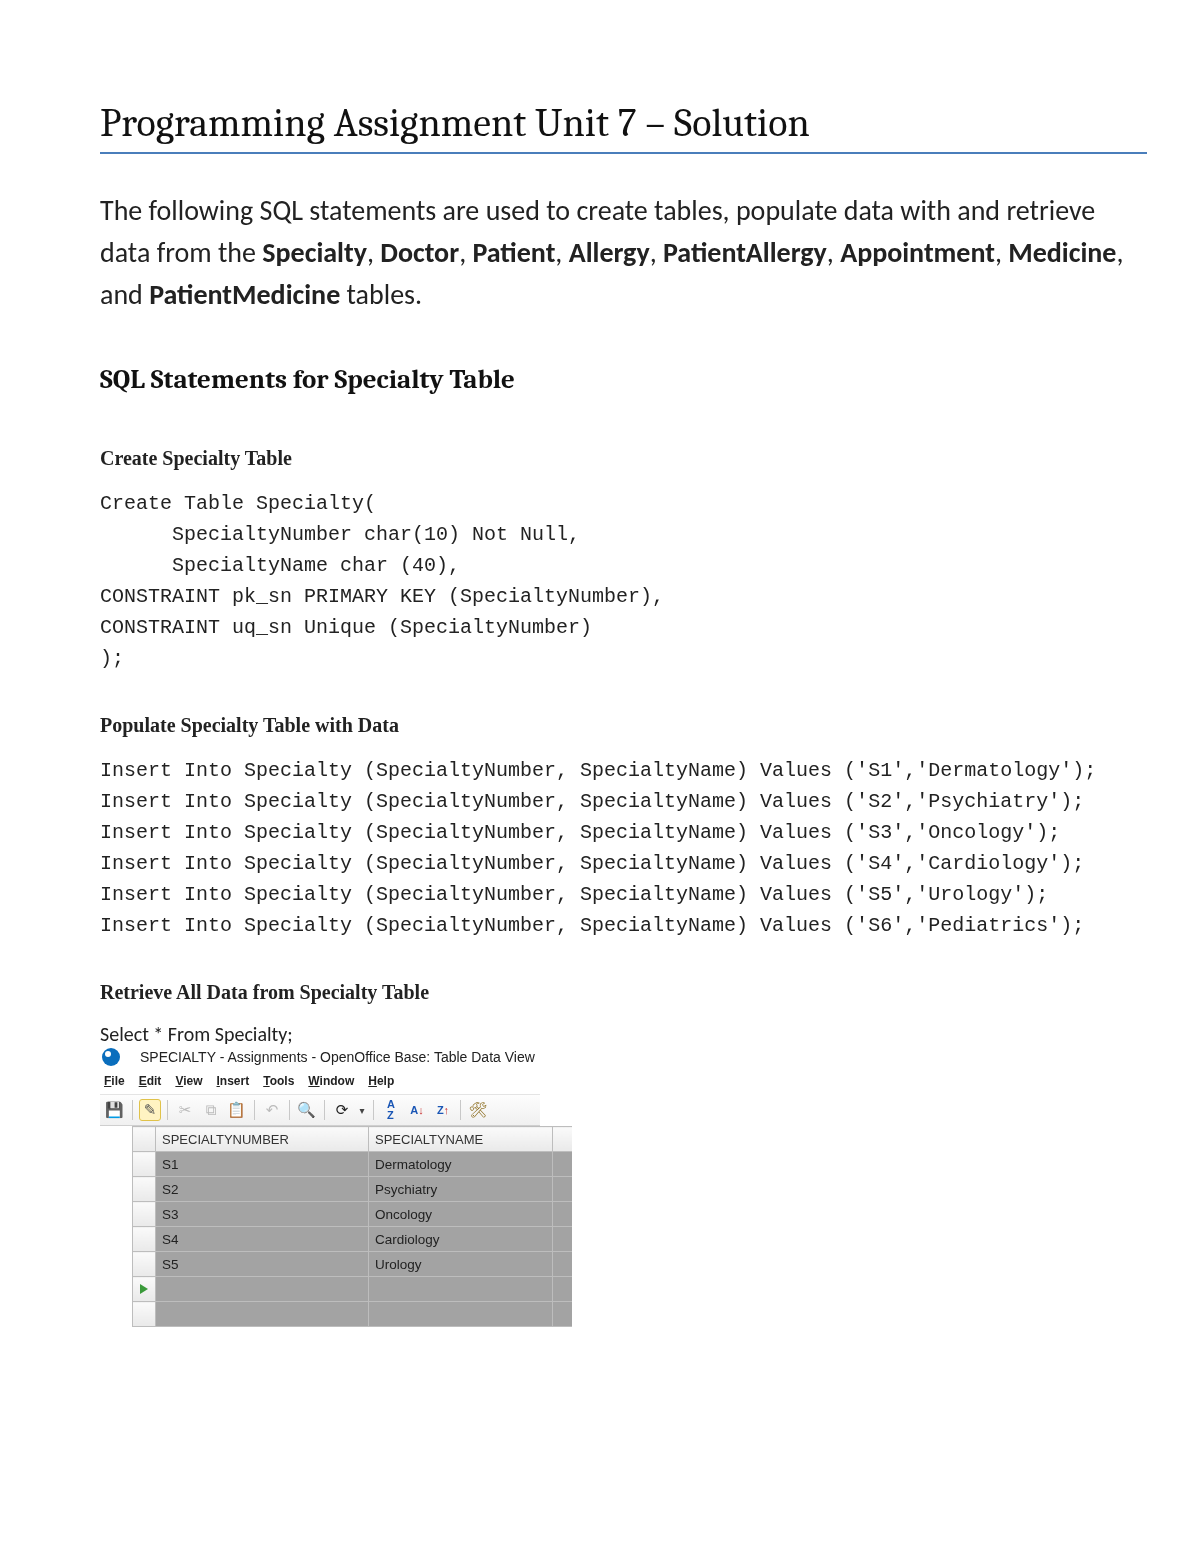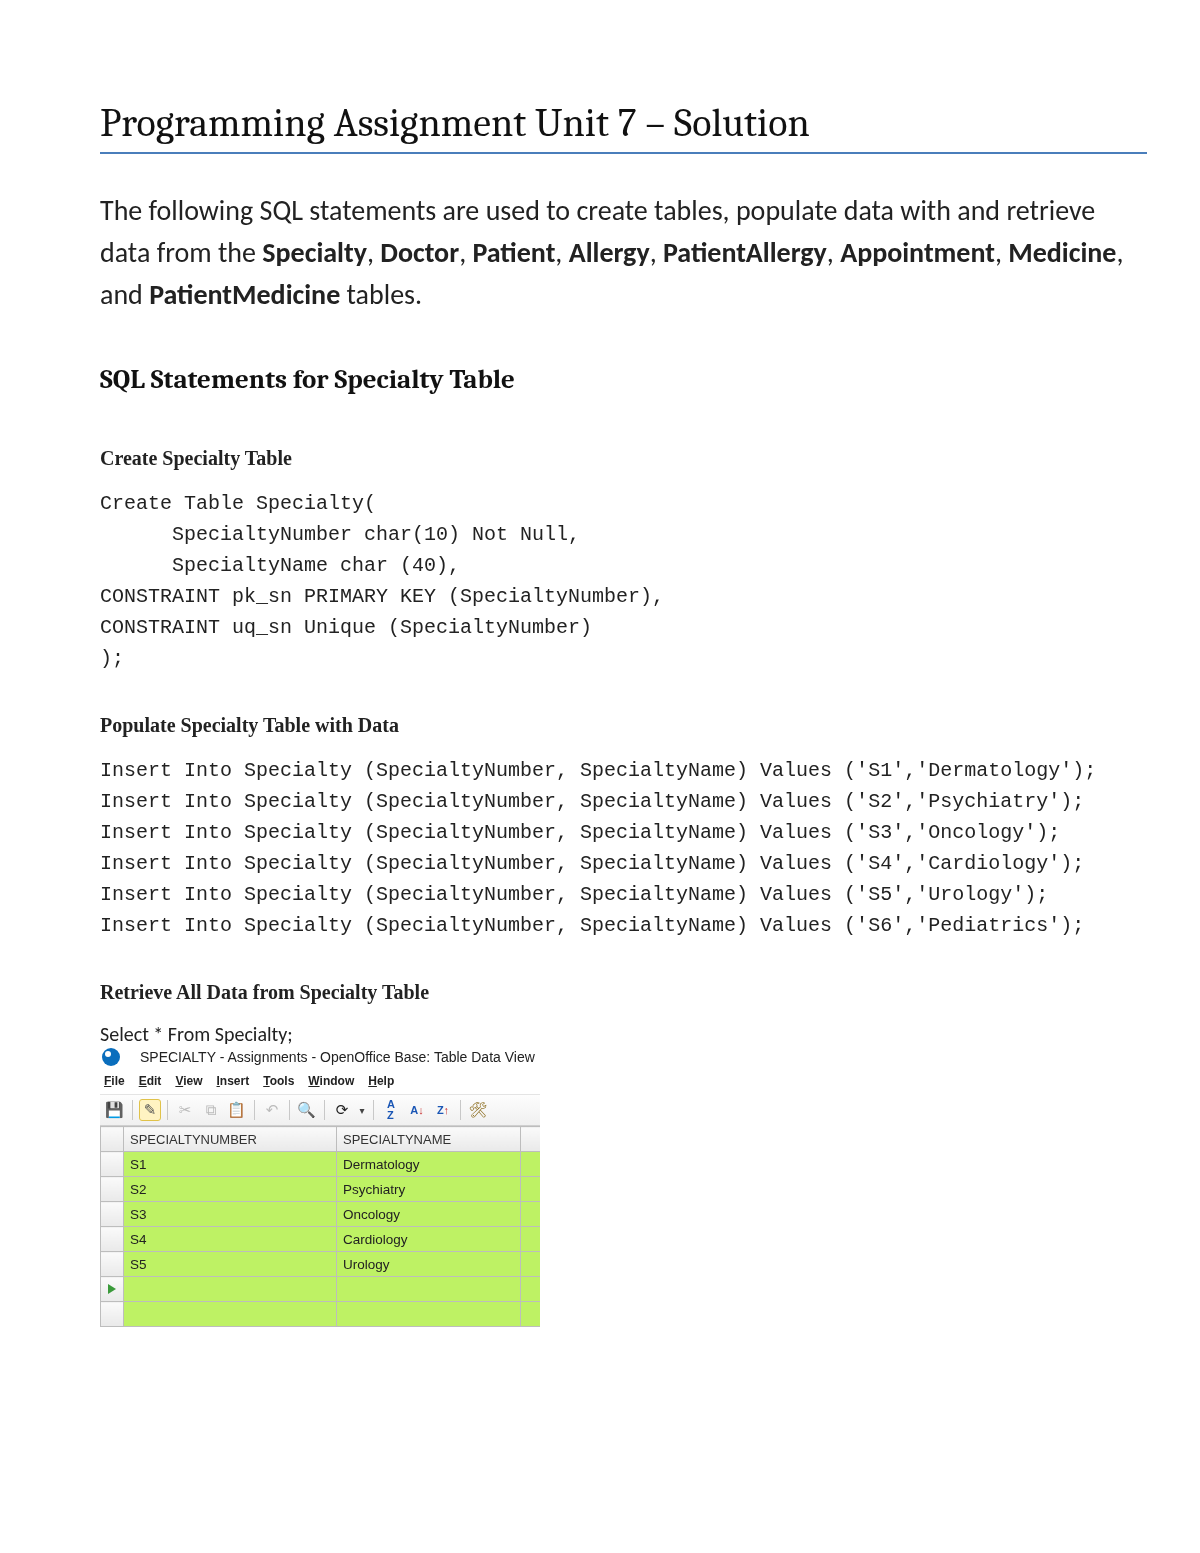--- a/index.html
+++ b/index.html
@@ -131,21 +131,22 @@
     color: #1a56b5;
     line-height: 1;
   }
   .tb-sort .red { color: #c83232; font-weight: 900; }
 
   
   .oo-grid {
     border-collapse: collapse;
     width: 100%;
     font-size: 13.5px;
-    background: #bef264;
+    background: #a3a3a3;
+    margin-left: 32px;
   }
   .oo-grid th, .oo-grid td {
     border: 1px solid #bdbdbd;
     padding: 2px 6px;
     text-align: left;
     height: 20px;
   }
   .oo-grid th {
     background: linear-gradient(#fafafa,#e9e9e9);
     font-weight: 400;

